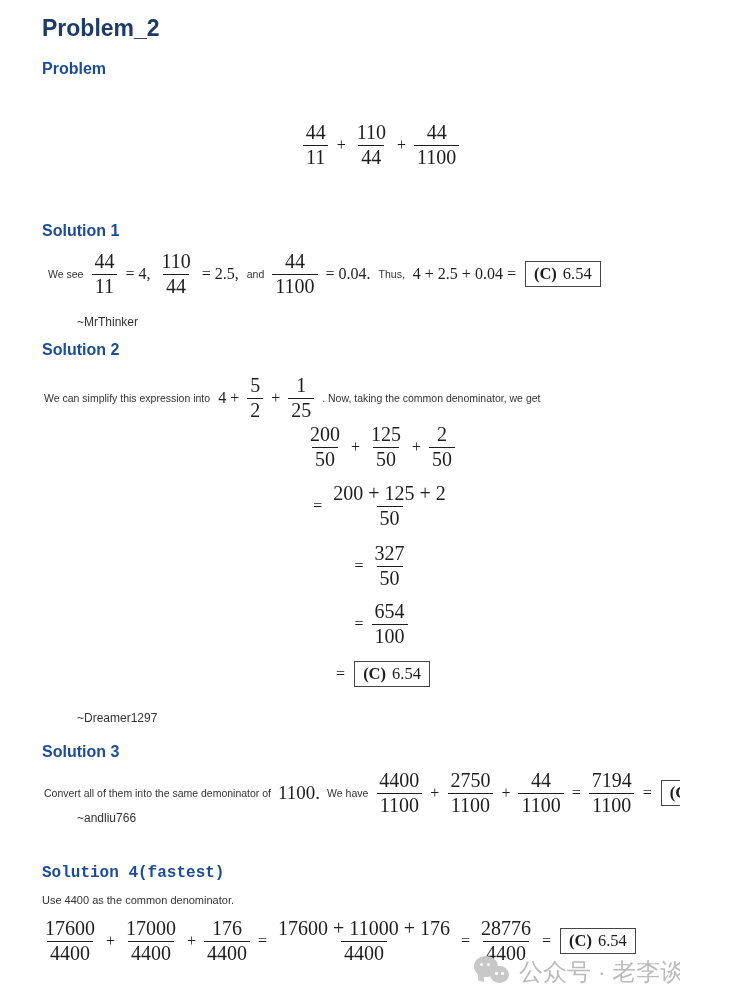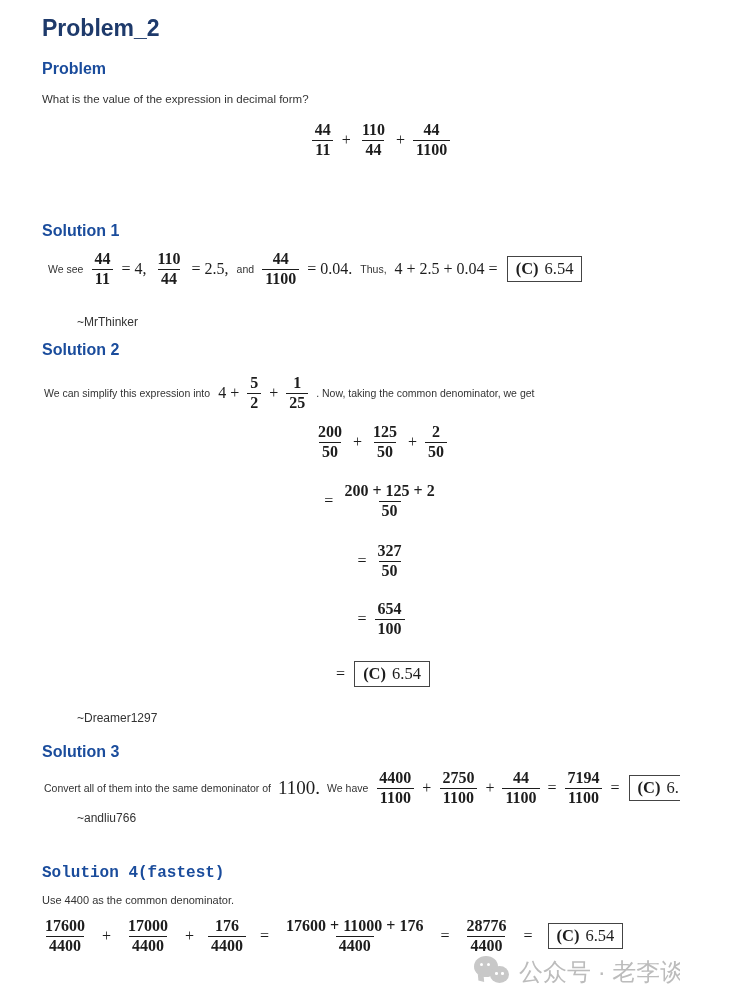--- a/index.html
+++ b/index.html
@@ -8,21 +8,21 @@
   .title{position:absolute;left:42px;top:15px;font-size:23px;font-weight:700;color:#1e3a6b;white-space:nowrap;}
   .sec{position:absolute;left:42px;font-size:16px;font-weight:700;color:#1a4c9c;white-space:nowrap;}
   .plain{position:absolute;left:42px;font-size:11px;color:#333;white-space:nowrap;}
   .author{position:absolute;left:52px;font-size:12px;color:#333;white-space:nowrap;margin-left:25px;}
 
   
   .mrow{position:absolute;display:flex;align-items:center;white-space:nowrap;
         font-family:"Liberation Serif",serif;color:#1d1d1d;}
   .centered{left:42px;width:678px;justify-content:center;}
   .frac{display:inline-flex;flex-direction:column;align-items:center;margin:0 4px;}
-  .num,.den{line-height:1.18;padding:0 3px;font-size:16px;font-weight:bold;}
+  .num,.den{line-height:1.18;padding:0 3px;font-size:20px;}
   .den{border-top:1px solid #1d1d1d;}
   .m{font-size:16px;margin:0 4px;}
   .t{font-family:"Liberation Sans",sans-serif;font-size:10.5px;color:#333;margin:0 4px;}
   .bigm{font-size:19px;margin:0 3px;}
   .ansbox{display:inline-flex;align-items:baseline;border:1.5px solid #444;
           padding:2px 8px;margin-left:5px;font-size:16.5px;}
   .ansbox .lbl{font-weight:700;margin-right:6px;}
 
   .choices{position:absolute;left:42px;top:185px;display:flex;gap:33px;
            font-family:"Liberation Serif",serif;font-size:15.5px;color:#1d1d1d;white-space:nowrap;}
@@ -43,21 +43,20 @@
       transform:rotate(15deg) skew(20deg);}
 </style>
 </head>
 <body>
 
 <div class="page">
 
   <div class="title">Problem_2</div>
 
   <div class="sec" style="top:60px;">Problem</div>
-  <div class="plain" style="top:93px;font-size:11.5px;">What is the value of the expression in decimal form?</div>
 
   <div class="mrow centered" style="top:121px;">
     <span class="frac">
       <span class="num">44</span>
       <span class="den">11</span>
     </span>
     <span class="m">+</span>
     <span class="frac">
       <span class="num">110</span>
       <span class="den">44</span>
@@ -192,21 +191,21 @@
     <span class="m">=</span>
     <span class="ansbox">
       <span class="lbl">(C)</span>
         <span>6.54</span>
     </span>
   </div>
   <div class="author" style="top:811px;">~andliu766</div>
 
   <div class="sec" style="top:864px;font-family:Liberation Mono, monospace;">Solution 4(fastest)</div>
   <div class="plain" style="top:894px;">Use 4400 as the common denominator.</div>
-  <div class="mrow" style="left:38px;top:917px;gap:6px;">
+  <div class="mrow" style="left:38px;top:917px;">
     <span class="frac">
       <span class="num">17600</span>
       <span class="den">4400</span>
     </span>
     <span class="m">+</span>
     <span class="frac">
       <span class="num">17000</span>
       <span class="den">4400</span>
     </span>
     <span class="m">+</span>

